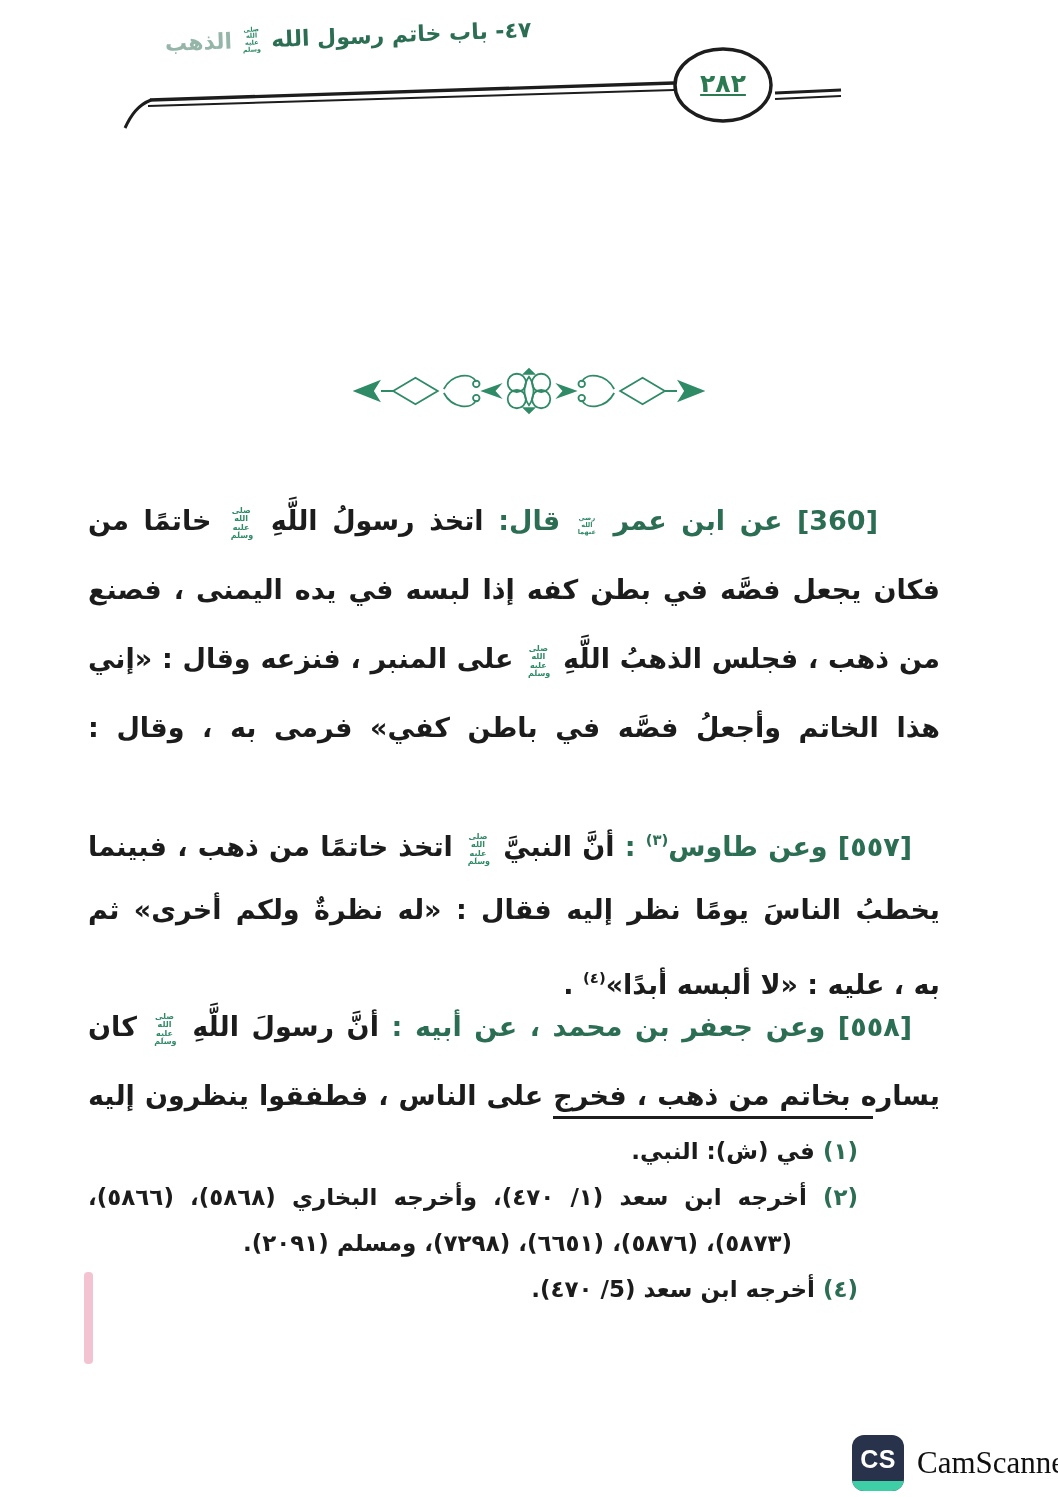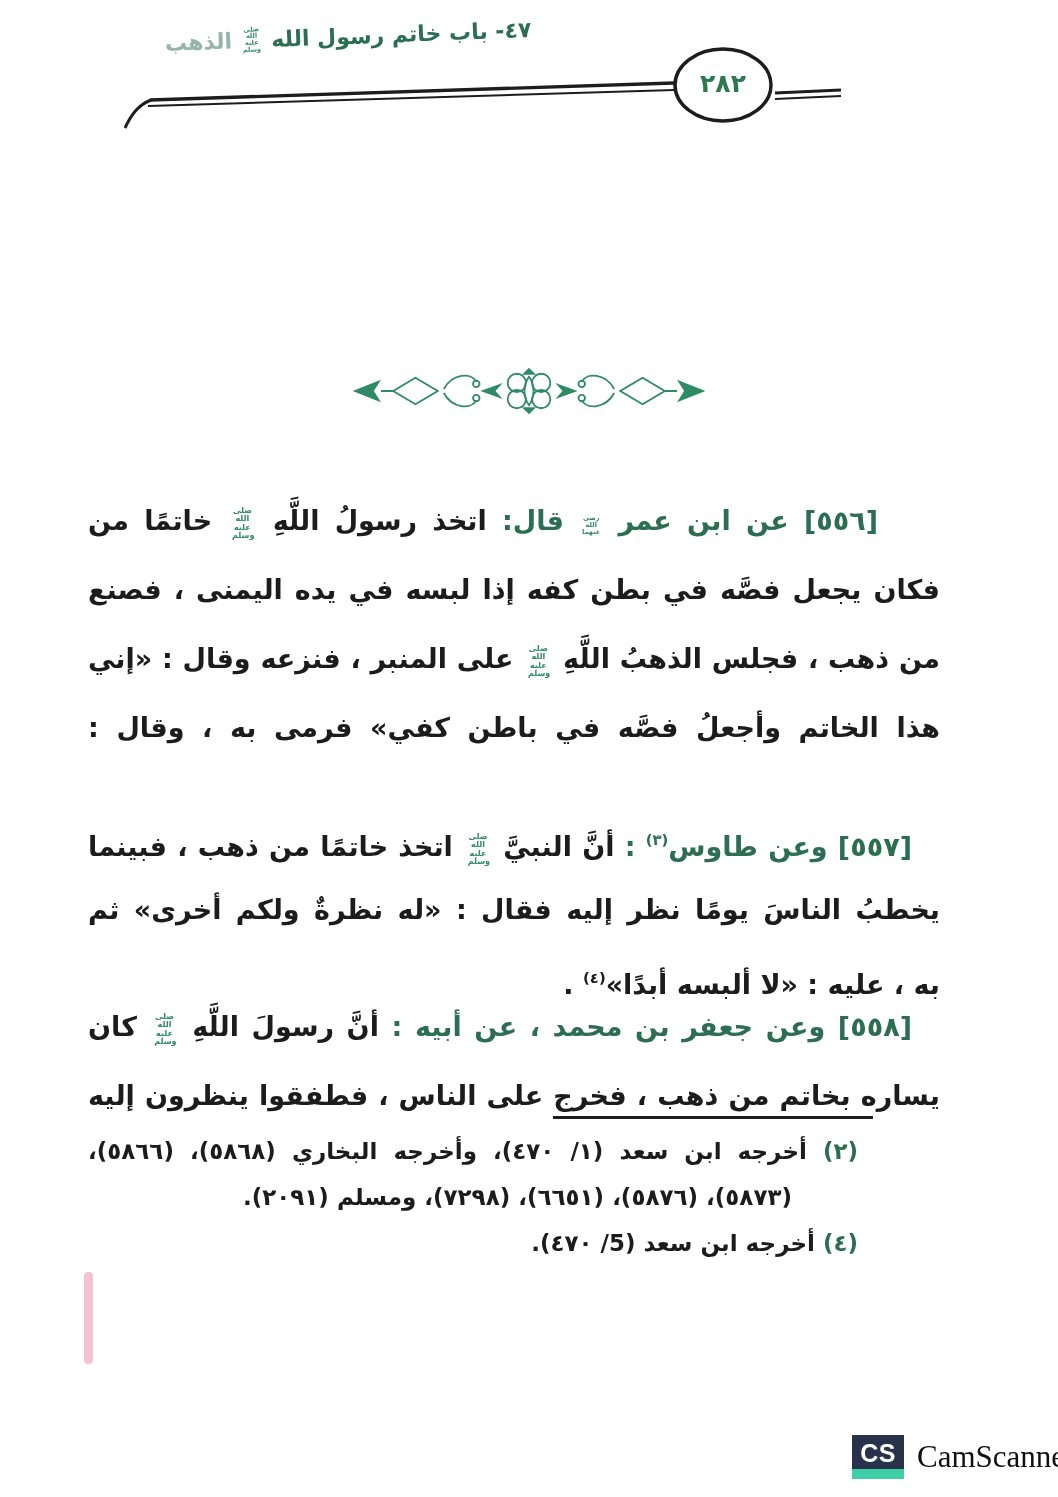--- a/index.html
+++ b/index.html
@@ -12,21 +12,21 @@
   .running-title{
     position:absolute;left:165px;top:27px;
     transform:rotate(-2.2deg);transform-origin:left center;
     font-size:22px;font-weight:700;direction:rtl;white-space:nowrap;
   }
   .running-title .tline{line-height:1.5;}
   .header-rule{position:absolute;left:118px;top:42px;}
   .page-number{
     position:absolute;left:695px;top:66px;width:56px;height:36px;
     line-height:36px;text-align:center;font-size:25px;font-weight:700;
-    color:var(--page-num);direction:rtl;
+    color:var(--page-num);direction:rtl;text-decoration:underline;
   }
   
   .chapter-title{
     position:absolute;left:0;right:0;top:246px;text-align:center;
     font-size:36px;font-weight:700;color:var(--ink);direction:rtl;
   }
   .chapter-title .tline{line-height:1.7;}
   
   .ornament{position:absolute;left:50%;top:364px;transform:translateX(-50%);}
   
@@ -63,21 +63,21 @@
   }
   .footnotes .tline{height:46px;line-height:46px;overflow:hidden;}
   
   .pink-artifact{
     position:absolute;left:84px;top:1272px;width:9px;height:92px;
     background:var(--pink);opacity:.85;border-radius:4px;
   }
   
   .cam{position:absolute;left:852px;top:1435px;display:flex;align-items:center;gap:13px;}
   .cs-badge{
-    width:52px;height:44px;background:var(--navy);border-radius:0;
+    width:52px;height:56px;background:var(--navy);border-radius:12px;
     position:relative;display:flex;align-items:center;justify-content:center;overflow:hidden;
   }
   .cs-badge .cs-txt{
     color:#fff;font-weight:700;font-size:25px;margin-top:-7px;
     font-family:"Liberation Sans",sans-serif;letter-spacing:.5px;
   }
   .cs-badge .cs-strip{position:absolute;bottom:0;left:0;right:0;height:10px;background:var(--teal);}
   .cam-name{font-family:"Liberation Serif",serif;font-size:31px;color:#101010;}
 </style>
 </head>
@@ -130,37 +130,38 @@
         <path d="M96,24 C104,9 123,7 128,17"></path>
         <path d="M96,28 C104,43 123,45 128,35"></path>
         <circle cx="128" cy="19" r="3.2"></circle>
         <circle cx="128" cy="33" r="3.2"></circle>
         <path d="M132,26 L154,18 L147,26 L154,34 Z" fill="#2f8a66" stroke="none"></path>
       </g>
     </g>
   </svg>
 
   <div class="hadith p556">
-      <div class="tline ind2 fill"><span class="seg-g">[٥٥٦] عن ابن عمر </span><span class="seg-seal2">رضي الله عنهما</span><span class="seg-g"> قال: </span><span class="seg-n">اتخذ رسولُ اللَّهِ </span><span class="seg-seal">صلى الله عليه وسلم</span><span class="seg-n"> خاتمًا من ذهب</span></div>
+      <div class="tline ind2 fill"><span class="seg-g">[360] عن ابن عمر </span><span class="seg-seal2">رضي الله عنهما</span><span class="seg-g"> قال: </span><span class="seg-n">اتخذ رسولُ اللَّهِ </span><span class="seg-seal">صلى الله عليه وسلم</span><span class="seg-n"> خاتمًا من ذهب</span></div>
       <div class="tline fill"><span class="seg-n">فكان يجعل فصَّه في بطن كفه إذا لبسه في يده اليمنى ، فصنع الناسُ خواتيم</span></div>
       <div class="tline fill"><span class="seg-n">من ذهب ، فجلس الذهبُ اللَّهِ </span><span class="seg-seal">صلى الله عليه وسلم</span><span class="seg-n"> على المنبر ، فنزعه وقال : «إني كنتُ ألبس</span></div>
       <div class="tline fill"><span class="seg-n">هذا الخاتم وأجعلُ فصَّه في باطن كفي» فرمى به ، وقال : «واللَّهِ لا ألبسه</span></div>
     </div>
   <div class="hadith p557">
       <div class="tline ind1 fill"><span class="seg-g">[٥٥٧] وعن طاوس</span><span class="seg-gsup">(٣)</span><span class="seg-g"> : </span><span class="seg-n">أنَّ النبيَّ </span><span class="seg-seal">صلى الله عليه وسلم</span><span class="seg-n"> اتخذ خاتمًا من ذهب ، فبينما هو</span></div>
       <div class="tline fill"><span class="seg-n">يخطبُ الناسَ يومًا نظر إليه فقال : «له نظرةٌ ولكم أخرى» ثم خلعه ، فرمى</span></div>
       <div class="tline"><span class="seg-n">به ، عليه : «لا ألبسه أبدًا»</span><span class="seg-sup">(٤)</span><span class="seg-n"> .</span></div>
     </div>
   <div class="hadith p558">
       <div class="tline ind1 fill"><span class="seg-g">[٥٥٨] وعن جعفر بن محمد ، عن أبيه : </span><span class="seg-n">أنَّ رسولَ اللَّهِ </span><span class="seg-seal">صلى الله عليه وسلم</span><span class="seg-n"> كان يتختم في</span></div>
       <div class="tline fill"><span class="seg-n">يساره بخاتم من ذهب ، فخرج على الناس ، فطفقوا ينظرون إليه ، فوضع يده</span></div>
     </div>
 
   <div class="fn-separator"></div>
   <div class="footnotes">
+      <div class="tline"><span class="seg-g">(١) </span><span class="seg-n">في (ش): النبي.</span></div>
       <div class="tline fill"><span class="seg-g">(٢) </span><span class="seg-n">أخرجه ابن سعد (١/ ٤٧٠)، وأخرجه البخاري (٥٨٦٨)، (٥٨٦٦)، (٥٨٦٧)،</span></div>
       <div class="tline ind3"><span class="seg-n">(٥٨٧٣)، (٥٨٧٦)، (٦٦٥١)، (٧٢٩٨)، ومسلم (٢٠٩١).</span></div>
       <div class="tline"><span class="seg-g">(٤) </span><span class="seg-n">أخرجه ابن سعد (5/ ٤٧٠).</span></div>
     </div>
 
   <div class="pink-artifact"></div>
 
   <div class="cam">
     <div class="cs-badge">
       <span class="cs-txt">CS</span>

